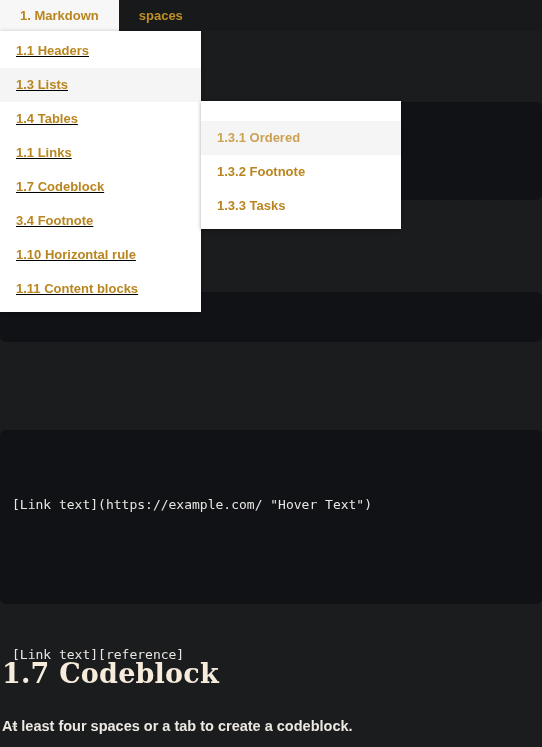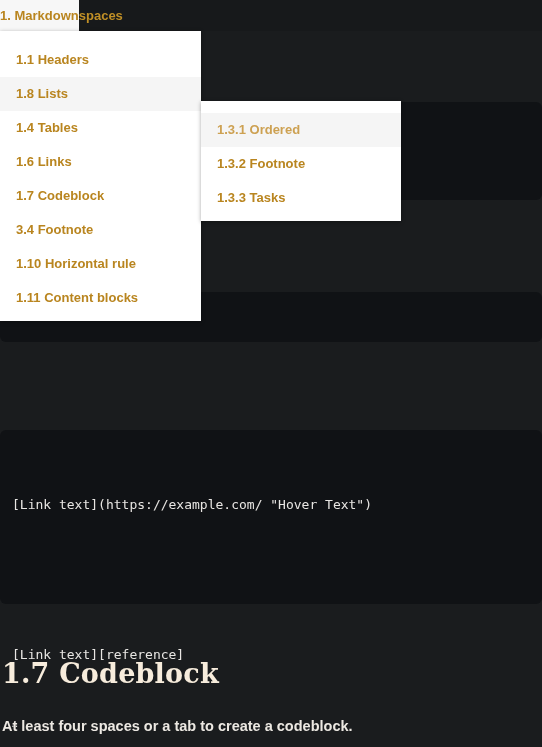--- a/index.html
+++ b/index.html
@@ -97,21 +97,21 @@
     left: 0; top: 0; right: 0;
     height: 31px;
     background: #17191b;
     display: flex;
     align-items: stretch;
     z-index: 40;
   }
   .tab {
     display: flex;
     align-items: center;
-    padding: 0 0;
+    padding: 0 20px;
     font-size: 13px;
     font-weight: 700;
     color: #c08f26;
     cursor: pointer;
     user-select: none;
     white-space: nowrap;
   }
   .tab.active {
     background: #f7f7f7;
     color: #b9851f;
@@ -123,28 +123,29 @@
     background: #ffffff;
     z-index: 50;
     padding: 0;
     box-sizing: border-box;
     box-shadow: 0 1px 4px rgba(0,0,0,0.35);
   }
   #menu-1 {
     left: 0;
     top: 31px;
     width: 201px;
-    padding-top: 12px;
+    padding-top: 3px;
     padding-bottom: 6px;
+    text-decoration: underline;
   }
   #menu-2 {
     left: 201px;
     top: 101px;
     width: 200px;
-    padding-top: 12px;
+    padding-top: 20px;
     padding-bottom: 6px;
   }
   .menu-item {
     display: block;
     padding: 8px 16px;
     font-size: 13px;
     font-weight: 700;
     color: #b9851f;
     line-height: 18px;
     cursor: pointer;
@@ -185,23 +186,23 @@
   </div>
 </div>
 
 <div id="tabbar">
   <div class="tab active">1. Markdown</div>
   <div class="tab">spaces</div>
 </div>
 
 <div class="menu" id="menu-1">
   <div class="menu-item">1.1 Headers</div>
-  <div class="menu-item hl">1.8 Lists</div>
+  <div class="menu-item hl">1.3 Lists</div>
   <div class="menu-item">1.4 Tables</div>
-  <div class="menu-item">1.6 Links</div>
+  <div class="menu-item">1.1 Links</div>
   <div class="menu-item">1.7 Codeblock</div>
   <div class="menu-item">3.4 Footnote</div>
   <div class="menu-item">1.10 Horizontal rule</div>
   <div class="menu-item">1.11 Content blocks</div>
 </div>
 
 <div class="menu" id="menu-2">
   <div class="menu-item hl faded">1.3.1 Ordered</div>
   <div class="menu-item">1.3.2 Footnote</div>
   <div class="menu-item">1.3.3 Tasks</div>

